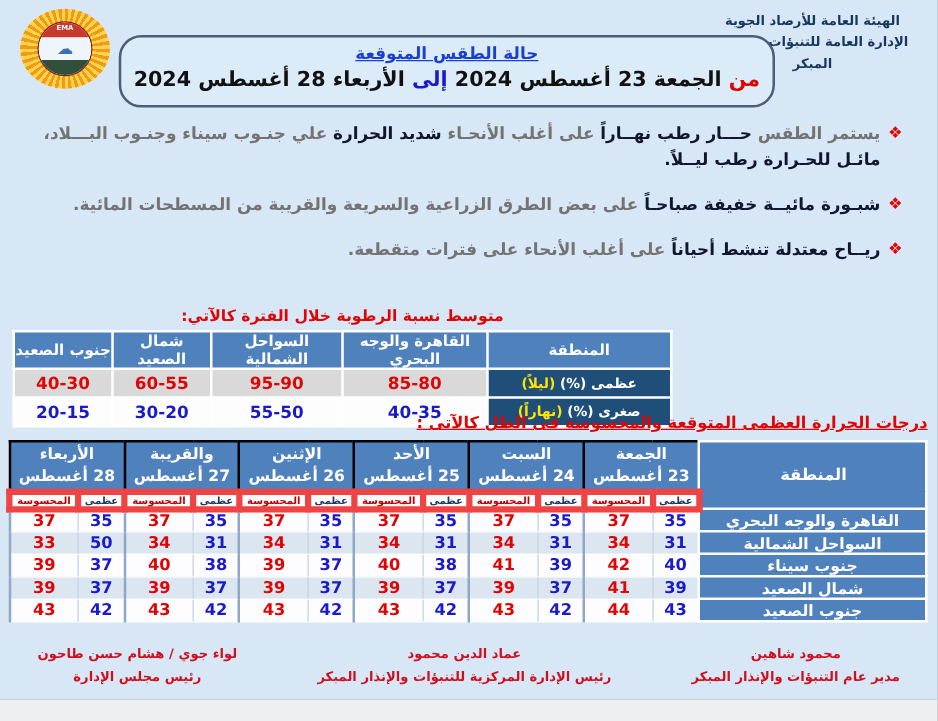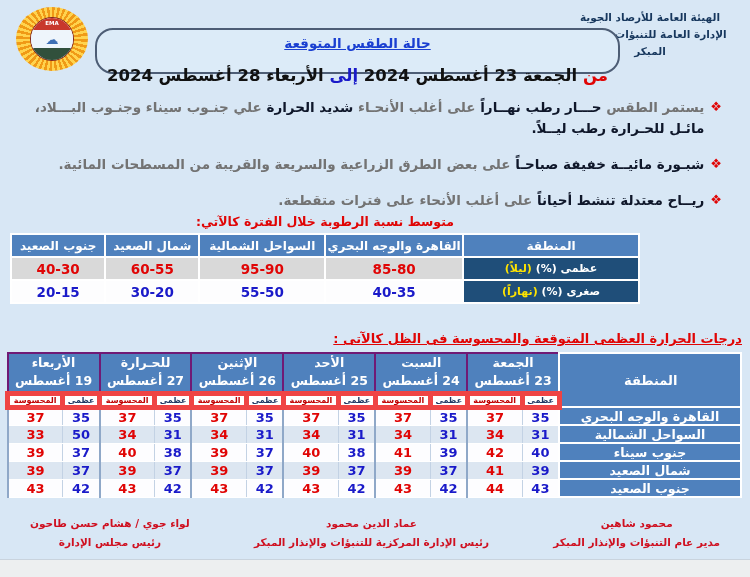--- a/index.html
+++ b/index.html
@@ -18,55 +18,55 @@
     background:repeating-conic-gradient(#f09a16 0deg 5deg, #ffd34e 5deg 10deg);
     display:flex; align-items:center; justify-content:center; }
   .logo-inner{ width:44px; height:44px; border-radius:50%; overflow:hidden;
     border:1px solid #7e241b; display:flex; flex-direction:column; background:#fff; }
   .band-red{ flex:1; background:#c8382c; color:#fff; font-size:5.5px; text-align:center;
     line-height:1.9; font-weight:bold; }
   .band-white{ flex:1.5; background:#eef5fb; display:flex; align-items:center; justify-content:center; }
   .band-white .cloud{ color:#3d6fb4; font-size:13px; line-height:1; }
   .band-dark{ flex:1; background:#31503c; }
 
-  .title-box{ position:absolute; top:28px; right:130px; width:525px; height:46px;
+  .title-box{ position:absolute; top:28px; right:130px; width:525px; height:58px;
     background:#dcebf8; border:2px solid #4d5d75; border-radius:18px;
     text-align:center; padding-top:5px; }
   .main-title{ color:#1a3fd1; font-weight:bold; font-size:13.5px; text-decoration:underline; }
-  .sub-title{ font-weight:bold; font-size:16.5px; color:#111; margin-top:15px; }
+  .sub-title{ font-weight:bold; font-size:16.5px; color:#111; margin-top:3px; }
   .sub-title .c-red{ color:#e00505; }
   .sub-title .c-blue{ color:#1a1ac9; }
 
   
   .bullets{ position:absolute; top:97px; right:28px; left:20px; }
   .bullet{ display:flex; gap:6px; font-weight:bold; font-size:13.5px; line-height:1.55;
     margin-bottom:15px; text-align:right; }
   .bullet .marker{ color:#e00505; font-size:13px; line-height:1.6; }
   .seg-blue{ color:#737373; }
   .seg-red{ color:#0f172a; }
-  .hum-wrap{ position:absolute; top:214px; left:10px; width:630px; }
+  .hum-wrap{ position:absolute; top:245px; left:10px; width:528px; }
   .hum-title{ text-align:center; color:#e00505; font-weight:bold; font-size:12.5px; margin-bottom:4px; }
   table{ border-collapse:collapse; width:100%; }
   .hum-table{ border:1px solid #55606e; }
   .hum-table th, .hum-table td{ border:2px solid #fff; height:23px; text-align:center;
     font-weight:bold; vertical-align:middle; }
   .hum-table thead th{ background:#4f81bd; color:#fff; font-size:12px; }
   .hum-table .row-label{ background:#1f4e79; color:#fff; font-size:11px; }
   .hum-table .row-label .paren{ color:#ffe400; }
   .hum-table td{ font-size:13.5px;margin-left:47px; }
   .hum-row-0 td{ background:#d9d9d9; color:#e00505; }
   .hum-row-1 td{ background:#fdfdfe; color:#1a1ac9; }
 
   
   .temps-wrap{ position:absolute; top:331px; right:8px; left:5px; }
   .temps-title{ color:#e00505; font-weight:bold; font-size:13px; text-decoration:underline;
     text-align:right; margin-bottom:6px; }
   .temp-table th, .temp-table td{ text-align:center; vertical-align:middle; }
   .temp-table .day-th{ background:#4f81bd; color:#fff; font-weight:bold; font-size:12.5px;
-    border:2px solid #701a75; line-height:1.45; height:40px; }
+    border:2px solid #000000; line-height:1.45; height:40px; }
   .temp-table .region-th{ background:#4f81bd; color:#fff; font-weight:bold; font-size:13px;
     border:2px solid #fff; width:182px; }
   .temp-table .sub-th{ background:#fff; font-size:8px; font-weight:bold; height:13px;
     border:5px solid #ef4444; }
   .temp-table .sub-max{ color:#1f3864; }
   .temp-table .sub-felt{ color:#c00000; }
   .temp-table .region-cell{ background:#4f81bd; color:#fff; font-weight:bold; font-size:12.5px;
     border:2px solid #fff; height:18px; }
   .temp-table td{ font-weight:bold; font-size:13px;
     border-top:1px solid #fff; border-bottom:1px solid #fff;
@@ -173,26 +173,26 @@
             </th>
             <th class="day-th" colspan="2">
               <div>الأحد</div>
               <div>25 أغسطس</div>
             </th>
             <th class="day-th" colspan="2">
               <div>الإثنين</div>
               <div>26 أغسطس</div>
             </th>
             <th class="day-th" colspan="2">
-              <div>للحـرارة</div>
+              <div>والقريبة</div>
               <div>27 أغسطس</div>
             </th>
             <th class="day-th" colspan="2">
               <div>الأربعاء</div>
-              <div>19 أغسطس</div>
+              <div>28 أغسطس</div>
             </th>
           </tr>
           <tr>
             <th class="sub-th sub-max">عظمى</th>
             <th class="sub-th sub-felt">المحسوسة</th>
             <th class="sub-th sub-max">عظمى</th>
             <th class="sub-th sub-felt">المحسوسة</th>
             <th class="sub-th sub-max">عظمى</th>
             <th class="sub-th sub-felt">المحسوسة</th>
             <th class="sub-th sub-max">عظمى</th>

